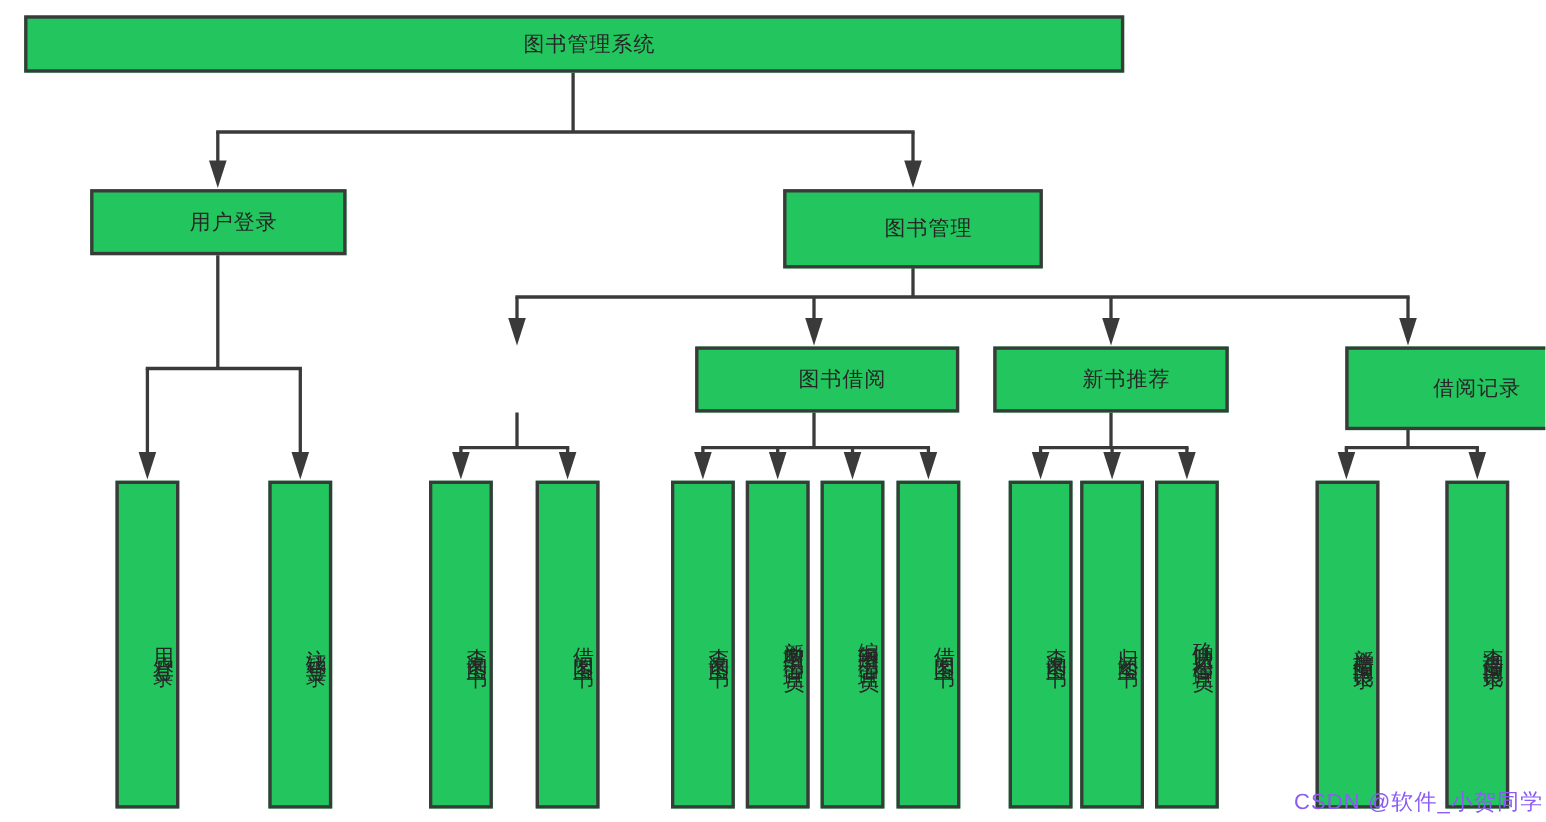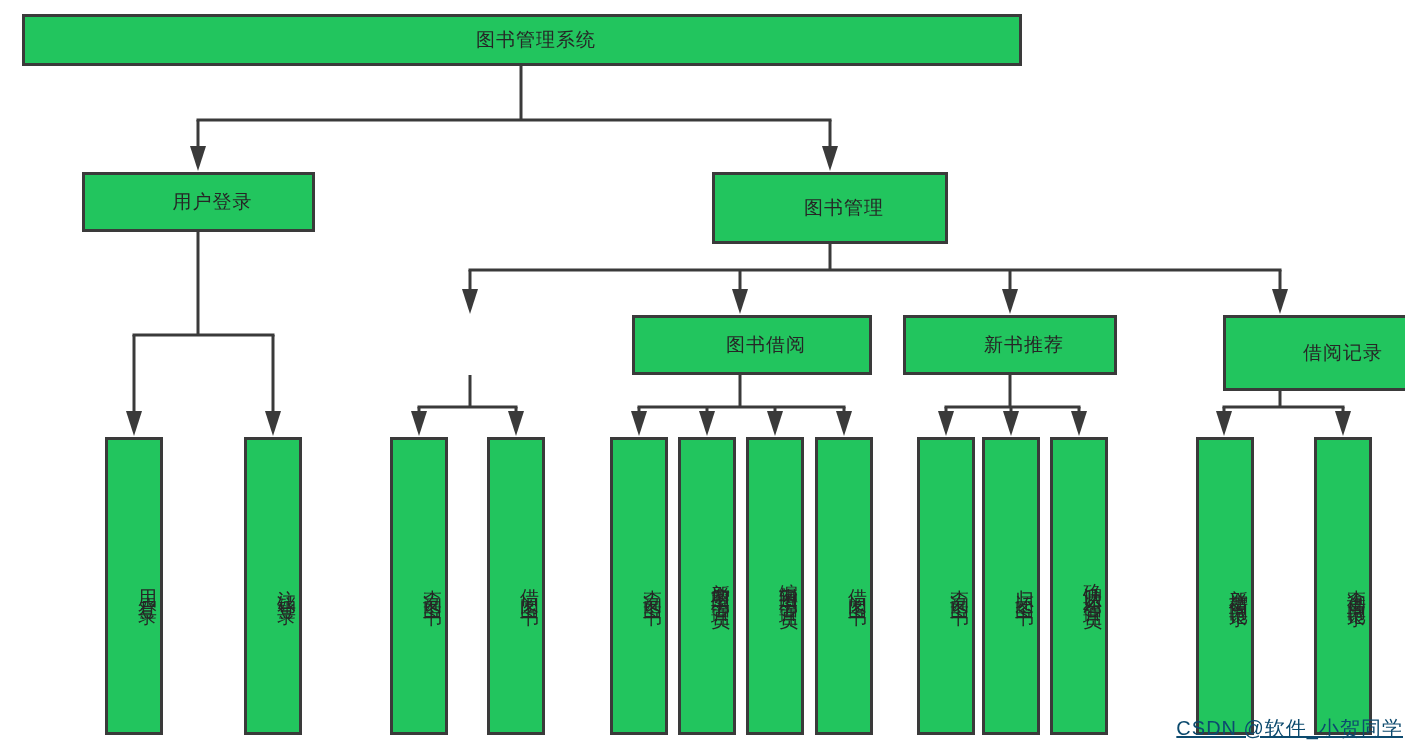--- a/index.html
+++ b/index.html
@@ -67,25 +67,24 @@
   .n-cb-query      { left: 917px; }
   .n-cb-return     { left: 982px; }
   .n-cb-confirm    { left: 1050px; letter-spacing: 4px; }
   .n-br-add        { left: 1196px; letter-spacing: 4px; }
   .n-br-query      { left: 1314px; letter-spacing: 4px; }
   .watermark {
     position: absolute;
     right: 2px;
     bottom: 5px;
     font-size: 20px;
-    color: #0c4a6e;
+    color: #8b5cf6;
     letter-spacing: 1px;
     z-index: 5;
     white-space: nowrap;
-    text-decoration: underline;
   }
 </style>
 </head>
 <body>
 
 <div class="stage">
 
   <svg class="connectors" viewBox="0 0 1405 747" fill="none" stroke="#3a3a3a" stroke-width="3">
 
     <g>

